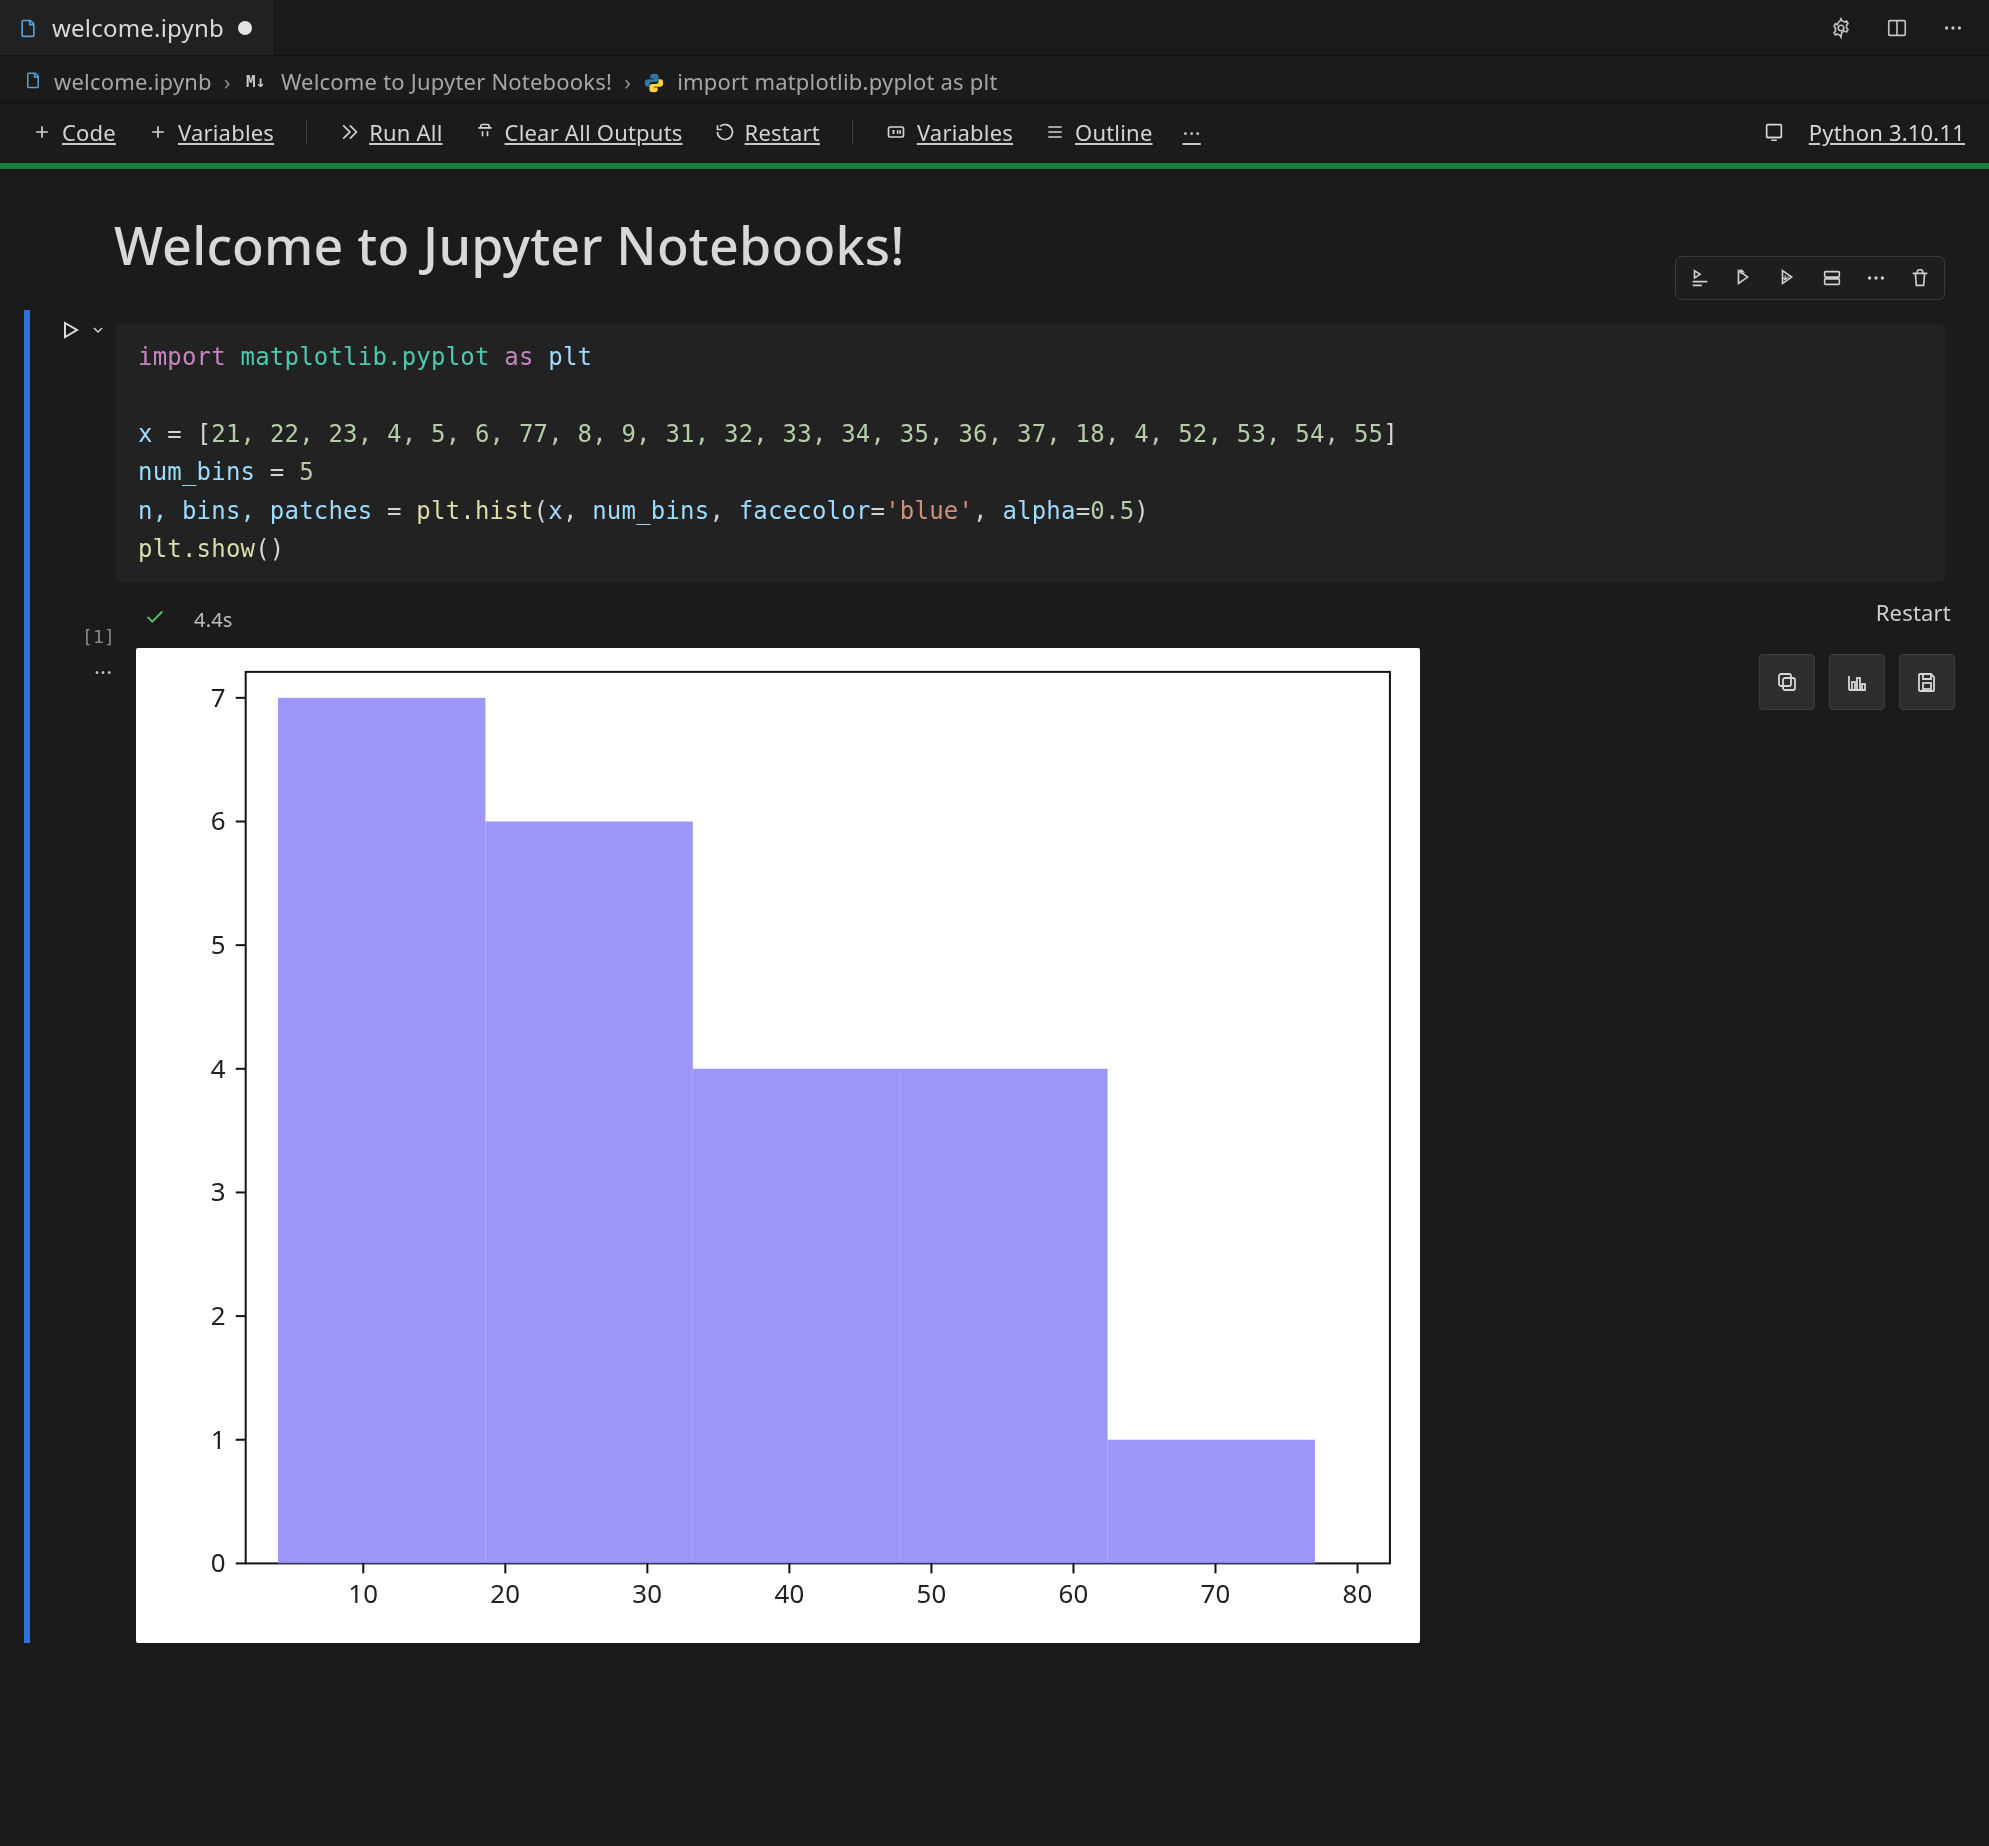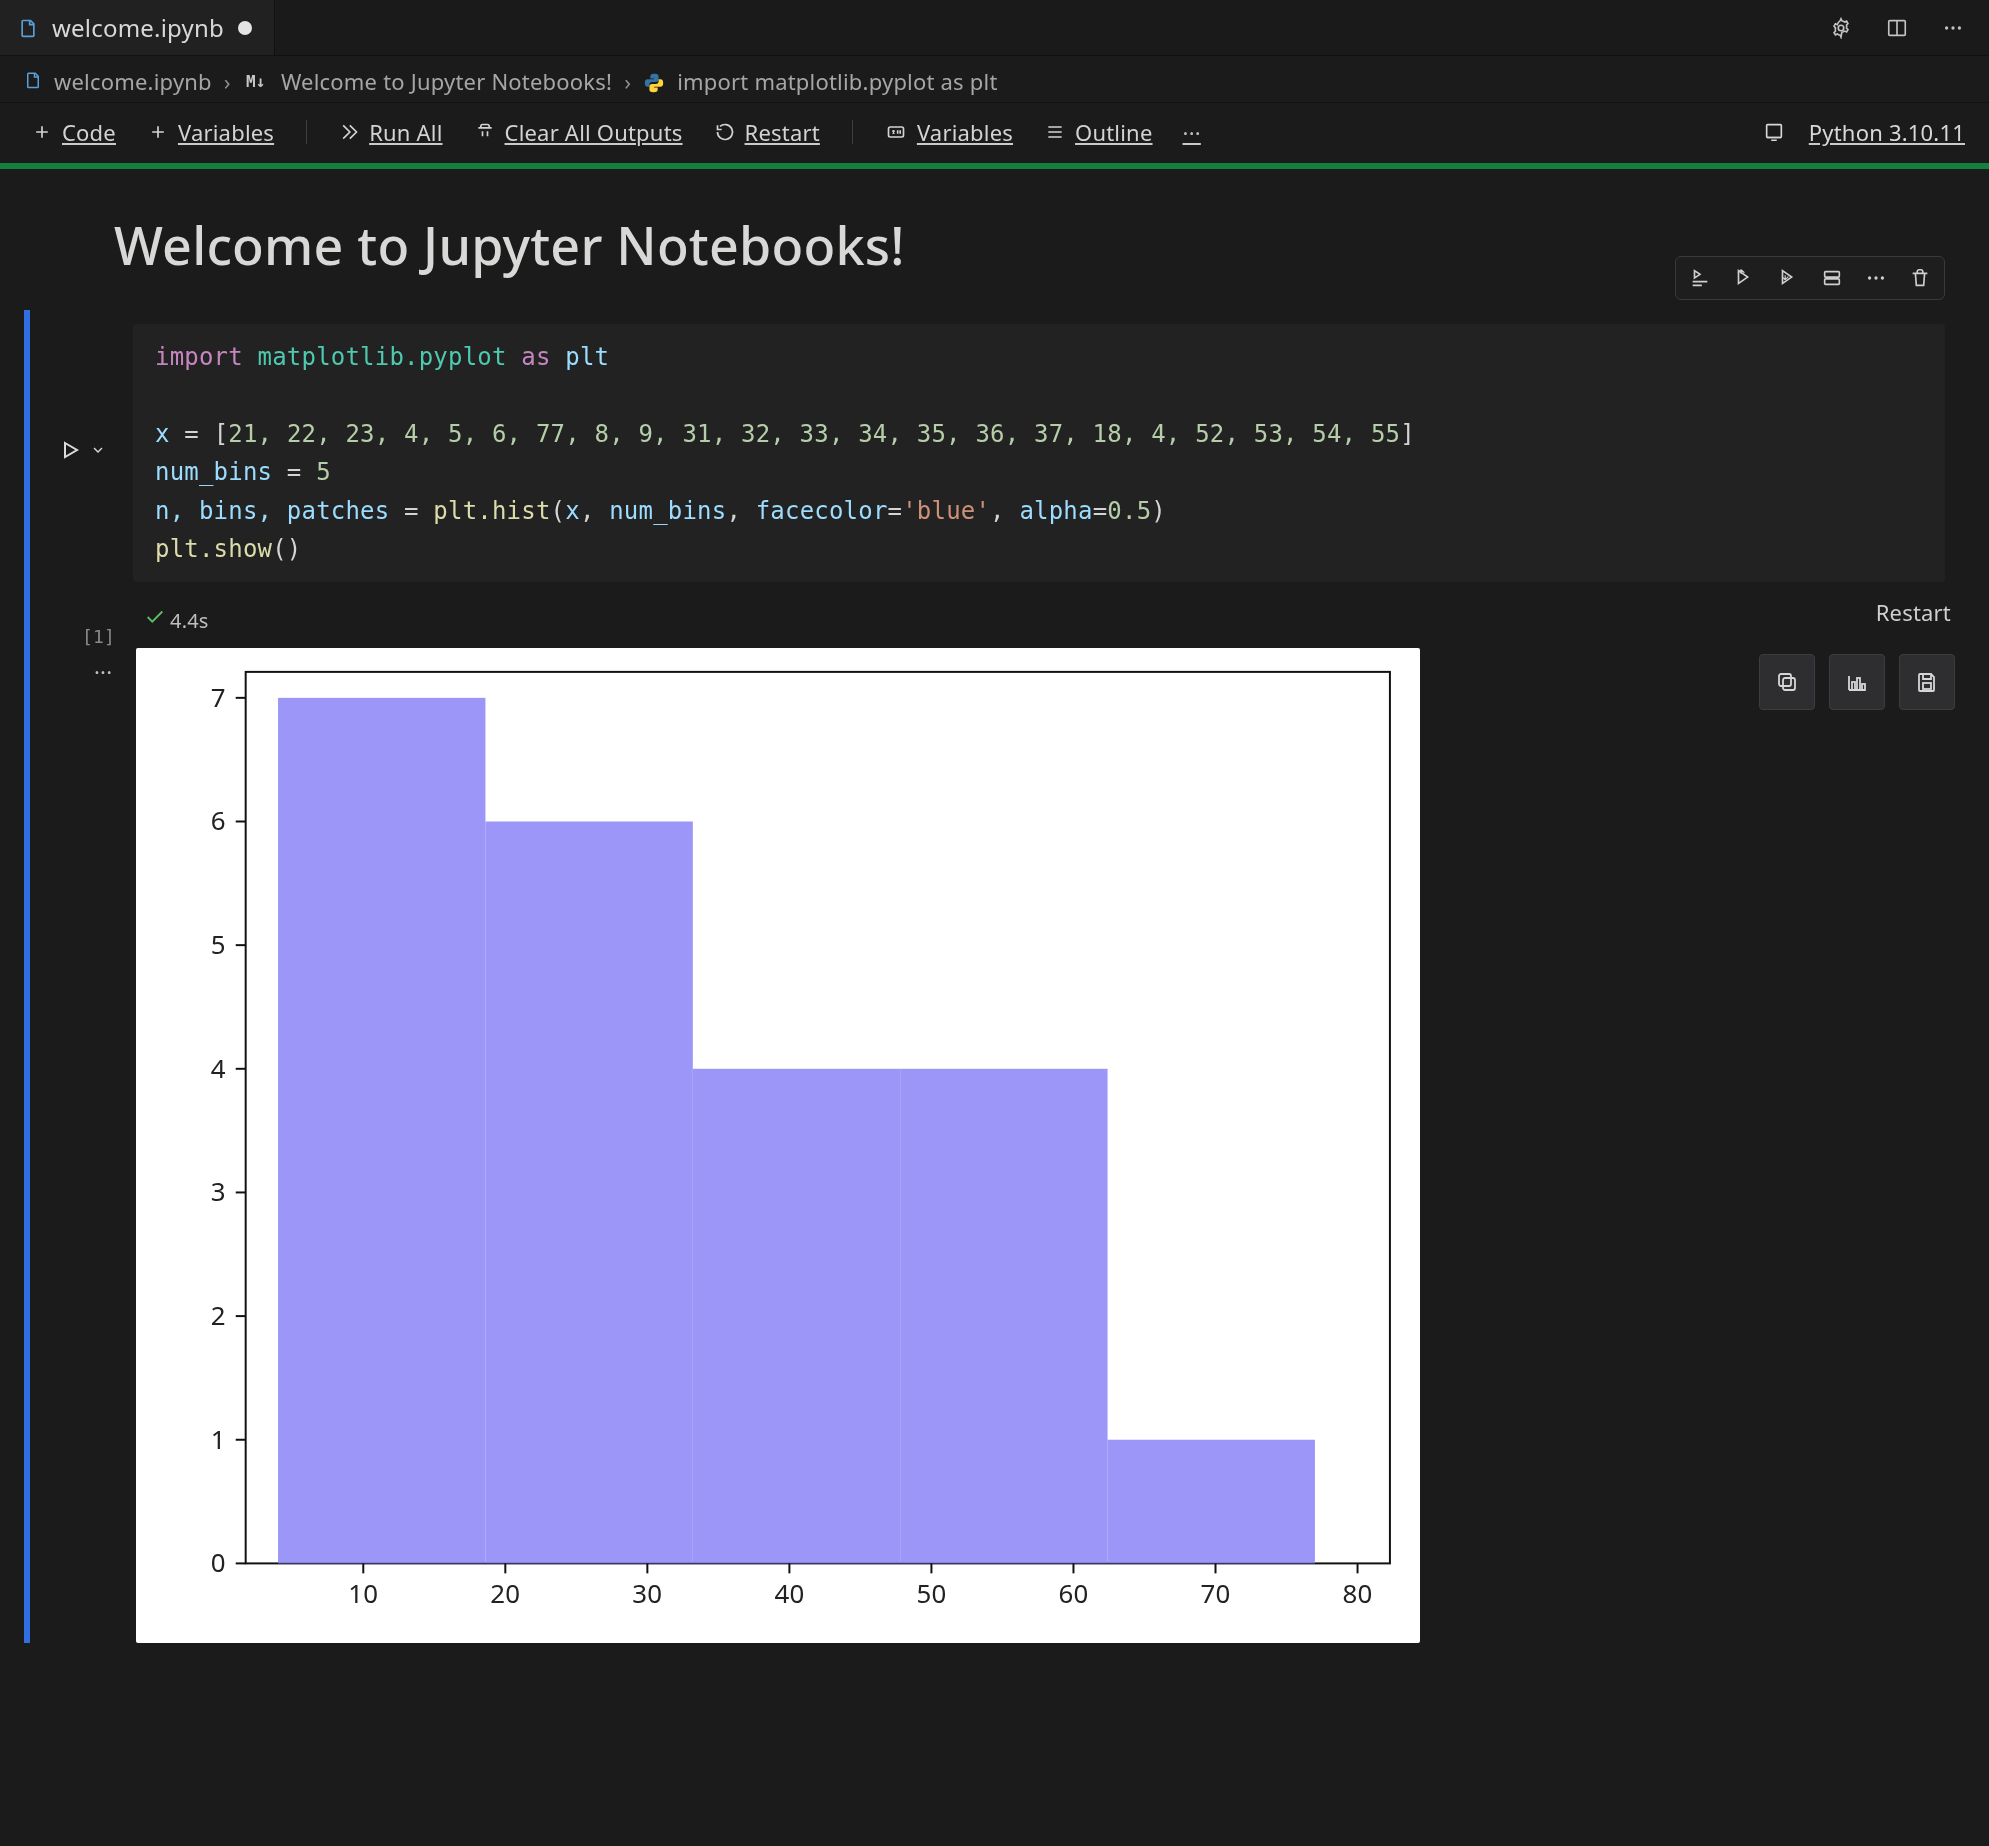--- a/index.html
+++ b/index.html
@@ -127,21 +127,21 @@
 
   .cell-actionbar {
     position: absolute; right: 20px; top: -54px; height: 44px;
     display: flex; align-items: center; gap: 8px;
     padding: 4px 6px; background: #1e1e1f; border: 1px solid var(--border);
     border-radius: 6px;
   }
   .cab { width: 36px; height: 36px; display:inline-flex; align-items:center; justify-content:center; color:#cfcfcf; border-radius:4px; }
 
   .run-row {
-    display:flex; align-items:center; gap: 17px;
+    display:flex; align-items:flex-start; gap: 0;
     padding: 8px 10px 0 10px;
   }
   .run-btn { display:flex; align-items:center; gap:8px; color:#dcdcda; }
 
   .code-area {
     background: var(--cell-bg);
     border-radius: 4px;
     padding: 14px 22px 14px 22px;
     margin: 6px 10px 0 10px;
   }
@@ -157,21 +157,21 @@
   .tok-op { color: #d4d4d4; }
   .tok-num { color: var(--num); }
   .tok-str { color: var(--orange); }
   .tok-punc { color: #d4d4d4; }
 
   .status-row {
     display:flex; align-items:center; justify-content:space-between;
     padding: 8px 14px 8px 96px; color: var(--muted);
     font-size: 20px;
   }
-  .status-left { display:flex; align-items:center; gap: 4px; color:#7bbf6c;margin-top:16px; }
+  .status-left { display:flex; align-items:flex-start; gap: 28px; color:#7bbf6c;margin-top:16px; }
   .status-left .time { color: #bfbfbf; }
   .status-right { color: #cfcfd0; font-size: 22px; }
   .exec-count { position:absolute; left: 34px; top: 316px; color:#8a8a8a; font-family: ui-monospace, Menlo, Consolas, monospace; font-size: 18px; }
 
   
   .output-wrap { display:flex; align-items:flex-start; gap: 24px; padding: 6px 10px 0 46px; }
   .out-ellipsis { color:#bdbdbd; font-size: 22px; margin-top: 8px; }
   .plot { width: 1284px; height: 995px; background: var(--plot-bg); border-radius: 2px; position: relative; }
   .plot svg { display:block; }
   .out-actions {

